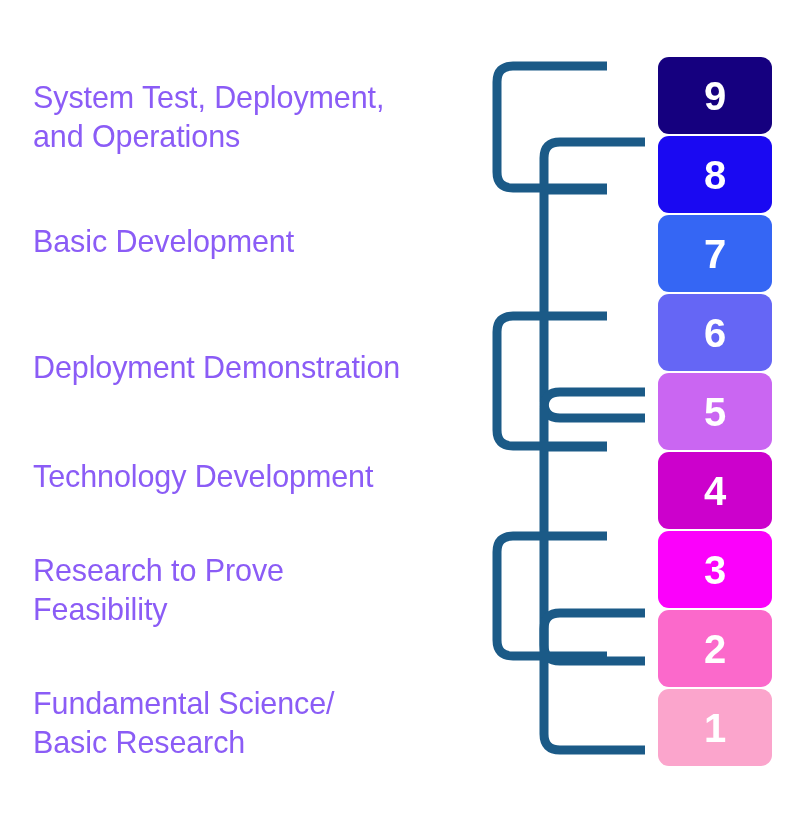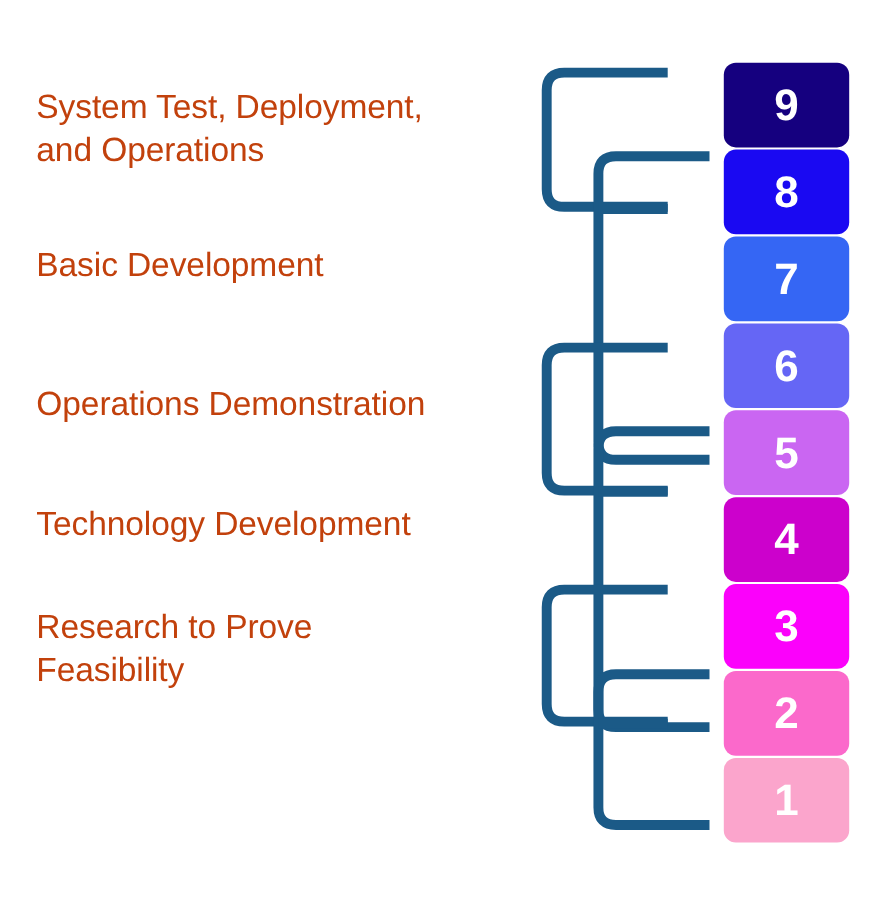--- a/index.html
+++ b/index.html
@@ -25,21 +25,21 @@
     position: absolute;
     left: 0;
     top: 0;
     width: 490px;
     height: 828px;
   }
   .stage-label {
     position: absolute;
     left: 33px;
     width: 455px;
-    color: #c2410c;
+    color: #8b5cf6;
     font-size: 30.5px;
     line-height: 1.29;
     font-weight: 400;
     letter-spacing: -0.1px;
     white-space: pre-line;
   }
 
   
   .bracket-layer {
     position: absolute;
@@ -79,24 +79,26 @@
 </style>
 </head>
 <body>
 
 <div id="trl-diagram">
 
   <div class="stage-labels">
     <div class="stage-label" style="top:78px">System Test, Deployment,
 and Operations</div>
     <div class="stage-label" style="top:222px">Basic Development</div>
-    <div class="stage-label" style="top:348px">Operations Demonstration</div>
+    <div class="stage-label" style="top:348px">Deployment Demonstration</div>
     <div class="stage-label" style="top:457px">Technology Development</div>
     <div class="stage-label" style="top:551px">Research to Prove
 Feasibility</div>
+    <div class="stage-label" style="top:684px">Fundamental Science/
+Basic Research</div>
   </div>
 
   <svg class="bracket-layer" viewBox="0 0 800 828" width="800" height="828" xmlns="http://www.w3.org/2000/svg">
     <g id="bracket-strokes" fill="none" stroke="#1b5a87" stroke-width="9" stroke-linecap="butt" stroke-linejoin="round">
 
       <path d="M 607 66 L 513 66 Q 497 66 497 82 L 497 172 Q 497 188 513 188 L 607 188"></path>
 
       <path d="M 645 142 L 560 142 Q 544 142 544 158 L 544 402 Q 544 418 560 418 L 645 418"></path>
 
       <path d="M 544 190 L 607 190"></path>

